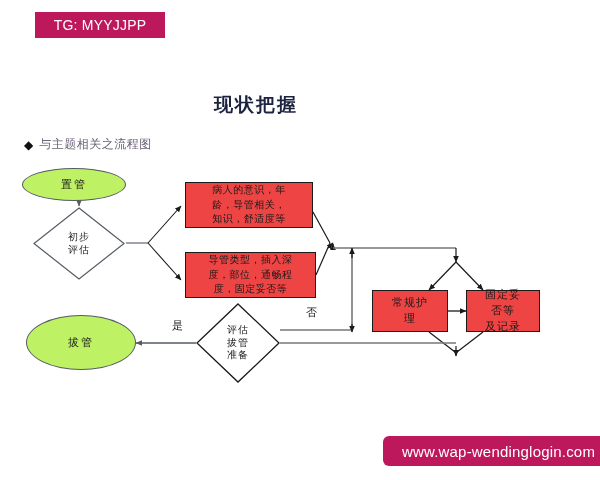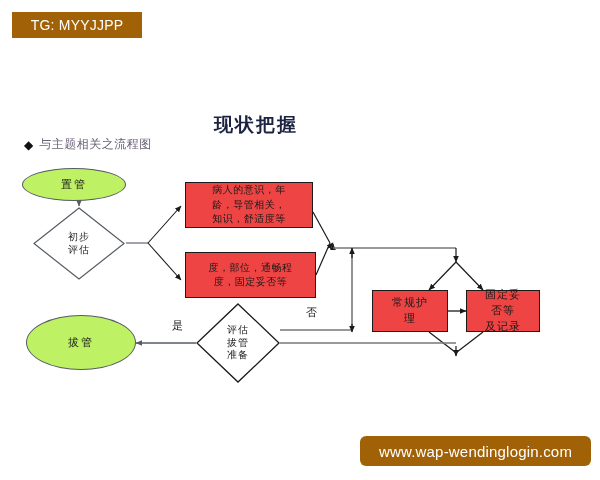--- a/index.html
+++ b/index.html
@@ -11,26 +11,27 @@
     width: 600px;
     height: 480px;
     position: relative;
     overflow: hidden;
     font-family: "Liberation Sans", "DejaVu Sans", sans-serif;
   }
 
   
   .wm {
     position: absolute;
-    background: #a16207;
+    background: #be185d;
     color: #ffffff;
     display: flex;
     align-items: center;
     justify-content: center;
     letter-spacing: 0.2px;
+    margin-left: 23px;
   }
   #wm-top {
     left: 12px;
     top: 12px;
     width: 130px;
     height: 26px;
     font-size: 14px;
   }
   #wm-bottom {
     left: 360px;
@@ -46,21 +47,20 @@
     position: absolute;
     left: 0;
     top: 92px;
     width: 512px;
     text-align: center;
     font-family: "DejaVu Sans", "Liberation Sans", sans-serif;
     font-size: 19px;
     font-weight: bold;
     color: #1c2340;
     letter-spacing: 2px;
-    margin-top: 20px;
   }
   #section-bullet-row {
     position: absolute;
     left: 24px;
     top: 136px;
     display: flex;
     align-items: center;
     gap: 6px;
   }
   #section-bullet-row .bullet {
@@ -242,20 +242,21 @@
   <div class="node rect" style="left:185px; top:182px; width:128px; height:46px; flex-direction:column; align-items:flex-start; justify-content:center;">
     <div class="inner">
       <div>病人的意识，年</div>
       <div>龄，导管相关，</div>
       <div>知识，舒适度等</div>
     </div>
   </div>
 
   <div class="node rect" style="left:185px; top:252px; width:131px; height:46px; flex-direction:column; align-items:flex-start; justify-content:center;">
     <div class="inner">
+      <div>导管类型，插入深</div>
       <div>度，部位，通畅程</div>
       <div>度，固定妥否等</div>
     </div>
   </div>
 
   <div class="node rect strong" style="left:372px; top:290px; width:76px; height:42px;">
     <div class="inner">
       <div>常规护理</div>
     </div>
   </div>

